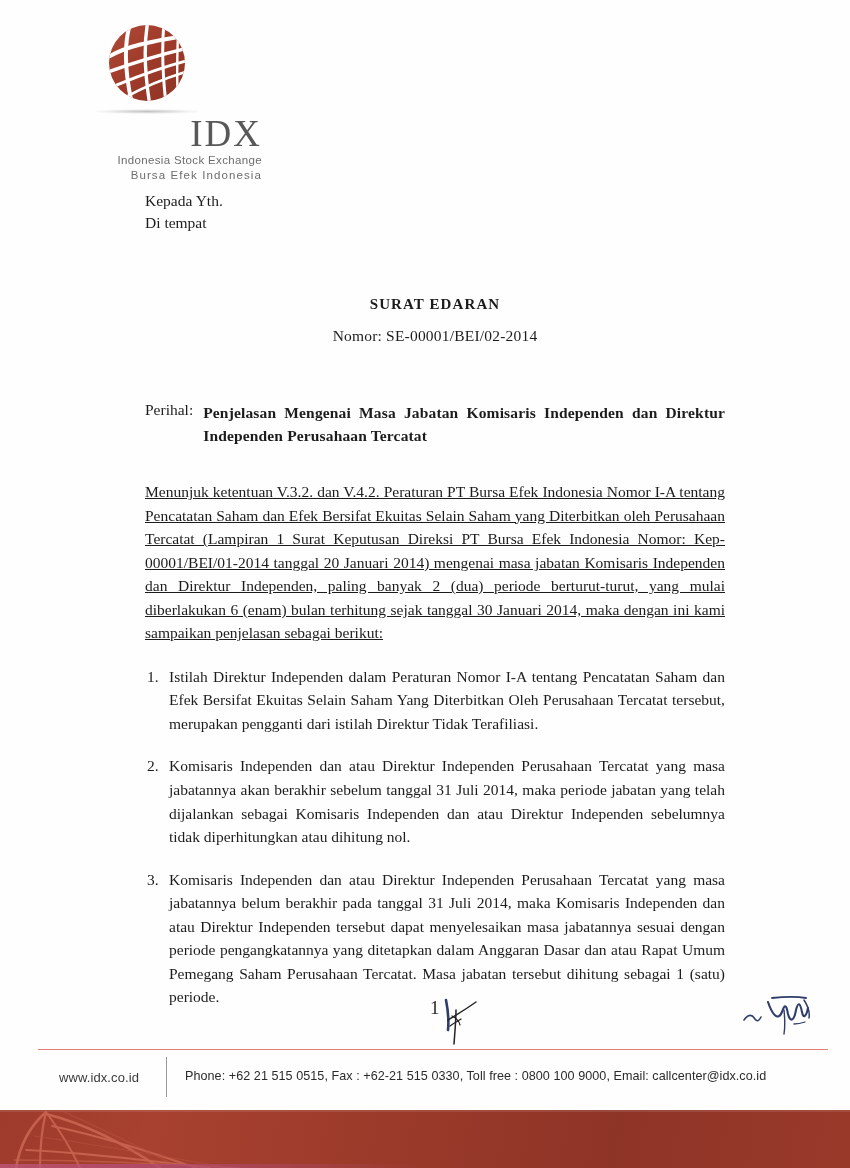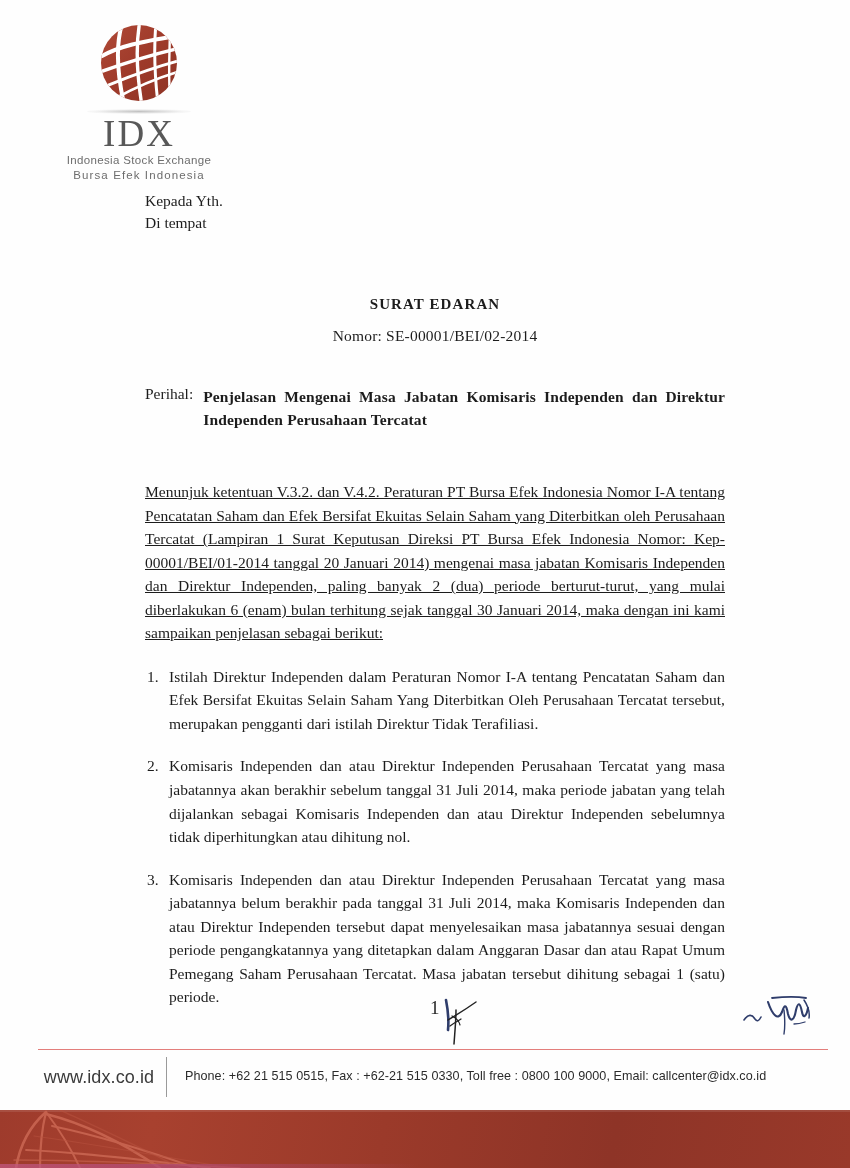--- a/index.html
+++ b/index.html
@@ -20,24 +20,24 @@
 
   .page {
     position: absolute;
     inset: 0;
     background: #fefefe;
   }
 
   
   .letterhead {
     position: absolute;
-    left: 24px;
+    left: 32px;
     top: 22px;
     width: 230px;
-    text-align: center;
+    text-align: right;
   }
   .logo-globe {
     width: 86px;
     height: 86px;
     margin: 0 auto;
     position: relative;
   }
   .logo-globe svg { display: block; }
   .logo-shadow {
     width: 104px;
@@ -90,21 +90,21 @@
   .doc-title .t2 {
     font-size: 15.5px;
     margin-top: 14px;
     letter-spacing: 0.2px;
   }
 
   
   .subject {
     position: absolute;
     left: 145px;
-    top: 385px;
+    top: 401px;
     width: 580px;
     display: flex;
     align-items: flex-start;
   }
   .subject-label {
     font-size: 15.5px;
     white-space: nowrap;
     padding-right: 10px;
   }
   .subject-text {
@@ -185,21 +185,21 @@
     left: 38px;
     top: 1056px;
     width: 790px;
     display: flex;
     align-items: center;
     font-family: "Liberation Sans", "DejaVu Sans", sans-serif;
     color: #2b2b2b;
   }
   .footer-web {
     width: 122px;
-    font-size: 18px;
+    font-size: 13px;
     text-align: center;
     letter-spacing: 0.1px;
     color: #3a3a3a;
   }
   .footer-divider {
     width: 1px;
     align-self: stretch;
     background: #9a9a9a;
     margin: 1px 18px 1px 6px;
     min-height: 40px;

